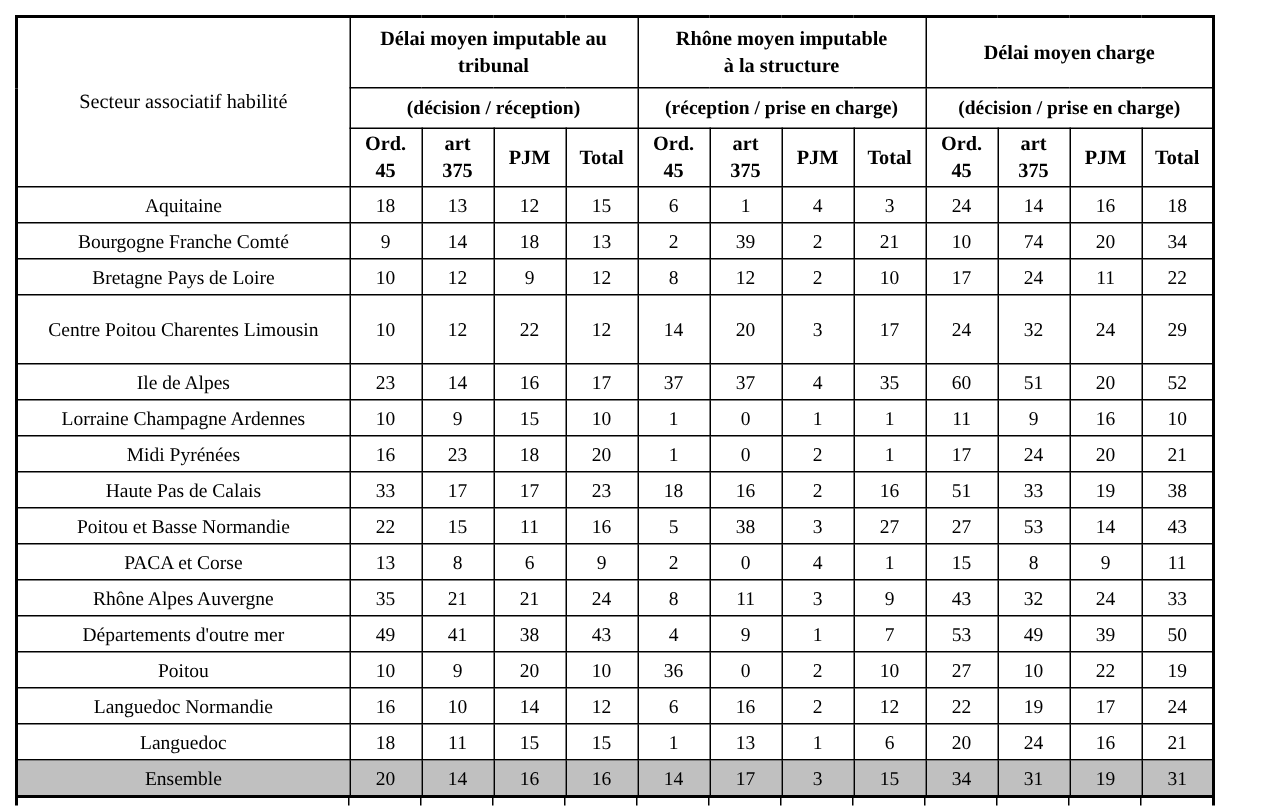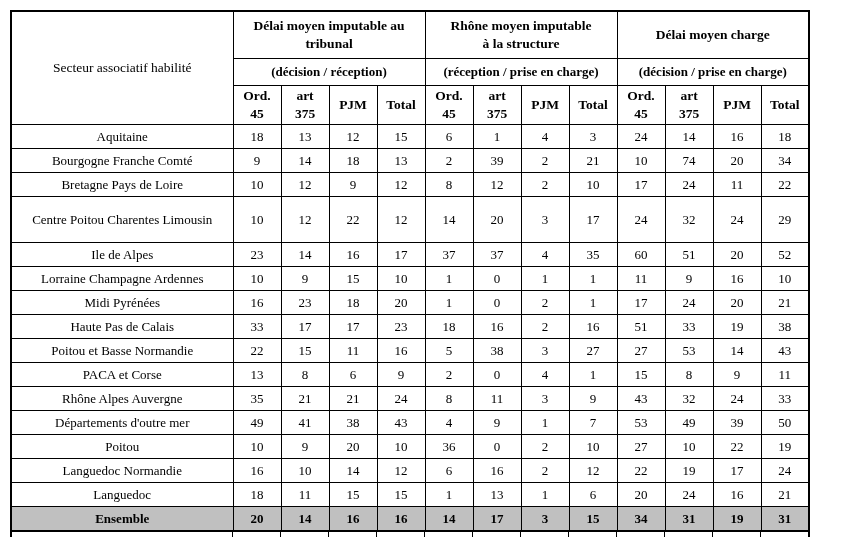--- a/index.html
+++ b/index.html
@@ -62,21 +62,21 @@
     white-space: pre-line;
   }
   .stats-table tbody td {
     height: 23px;
     background: #ffffff;
   }
   .stats-table tbody tr.tall td { height: 45px; }
   .stats-table tbody td.region-cell { white-space: normal; text-align: center; }
   .stats-table tbody tr.total-row td {
     background: #c0c0c0;
-    font-weight: bold;
+    font-weight: normal;
   }
   .stub {
     position: absolute;
     background: #000000;
     width: 1px;
     height: 5px;
   }
 </style>
 </head>
 <body>

